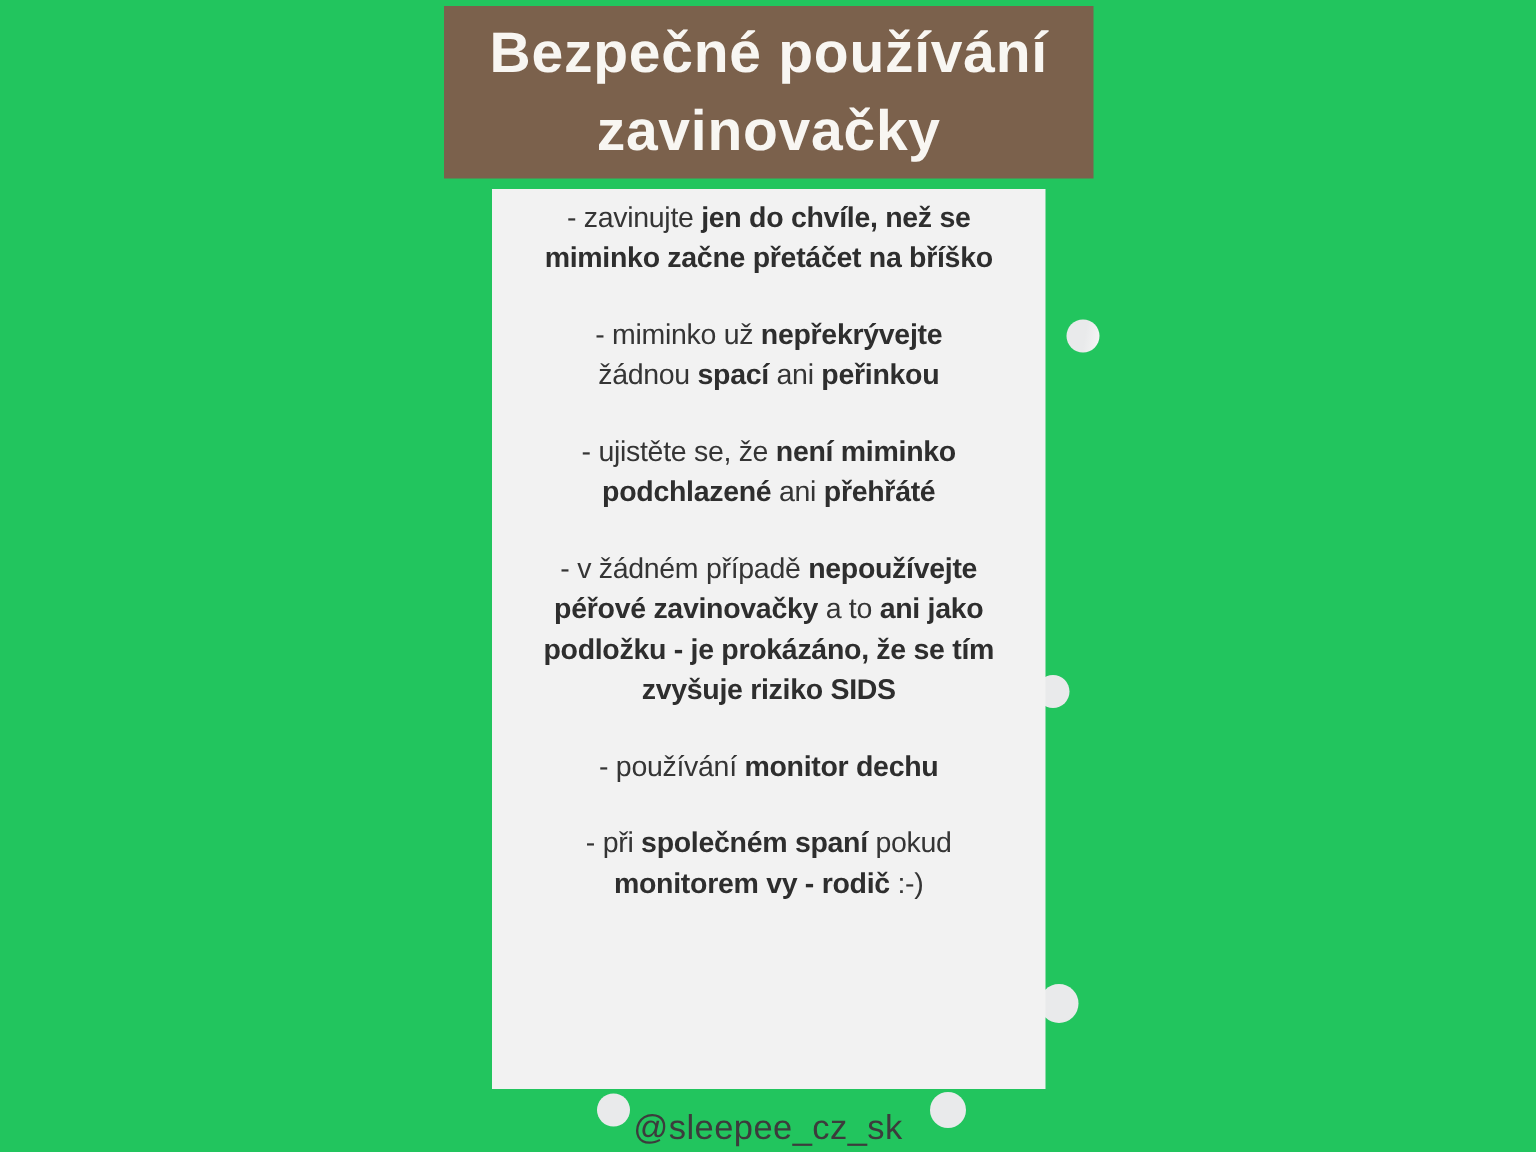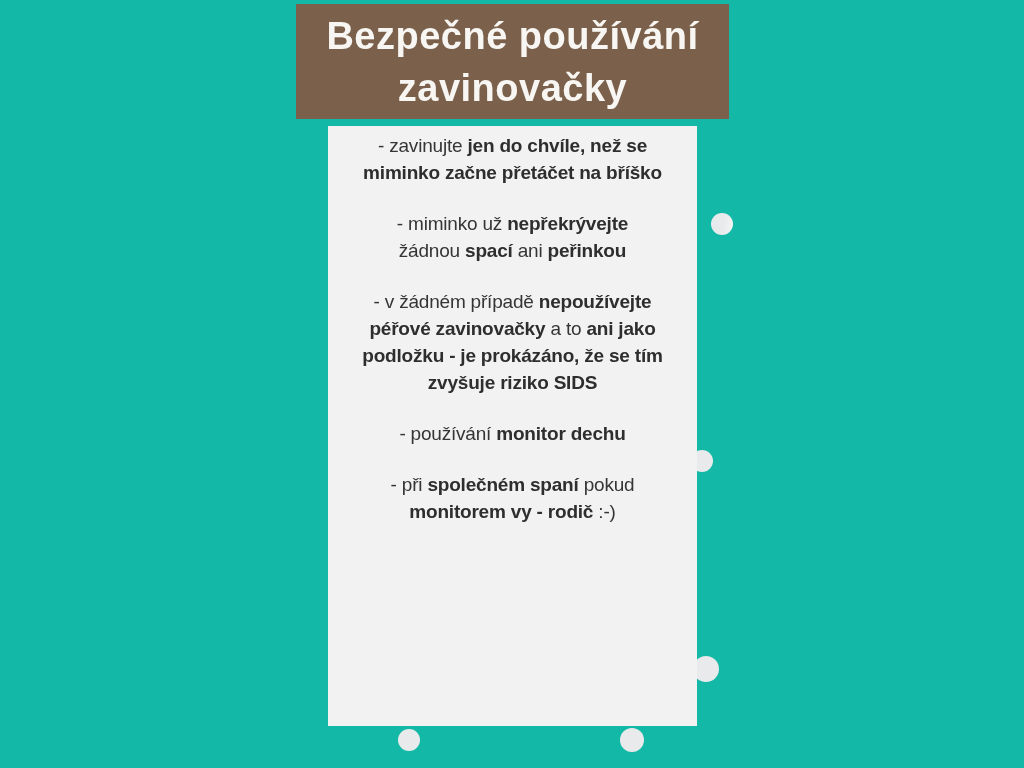--- a/index.html
+++ b/index.html
@@ -9,21 +9,21 @@
     --dot: #e9eaeb;
     --title-ink: #f8f6f2;
   }
   * { margin: 0; padding: 0; box-sizing: border-box; }
   html, body { background: #ffffff; }
   body { font-family: "Liberation Sans", sans-serif; }
   .canvas {
     position: relative;
     width: 1024px;
     height: 768px;
-    background: #14b8a6;
+    background: #22c55e;
     overflow: hidden;
   }
   
   .dot {
     position: absolute;
     border-radius: 50%;
     background: var(--dot);
     z-index: 1;
   }
   .dot-1 { left: 711px; top: 213px; width: 22px; height: 22px;
@@ -99,24 +99,27 @@
     <h1>Bezpečné používání
 zavinovačky</h1>
   </div>
 
   <div class="panel">
     <div>
         <p class="tip center"><span>- zavinujte </span><span class="b">jen do chvíle, než se
 miminko začne přetáčet na bříško</span></p>
         <p class="tip"><span>- miminko už </span><span class="b">nepřekrývejte</span><span>
 žádnou </span><span class="b">spací</span><span> ani </span><span class="b">peřinkou</span></p>
+        <p class="tip"><span>- ujistěte se, že </span><span class="b">není miminko
+podchlazené</span><span> ani </span><span class="b">přehřáté</span></p>
         <p class="tip"><span>- v žádném případě </span><span class="b">nepoužívejte
 péřové zavinovačky</span><span> a to </span><span class="b">ani jako
 podložku - je prokázáno, že se tím
 zvyšuje riziko SIDS</span></p>
         <p class="tip"><span>- používání </span><span class="b">monitor dechu</span></p>
         <p class="tip"><span>- při </span><span class="b">společném spaní</span><span> pokud
 </span><span class="b">monitorem vy - rodič</span><span> :-)</span></p>
       </div>
   </div>
 
+  <div class="credit">@sleepee_cz_sk</div>
 
 </div>
 
 </body></html>

